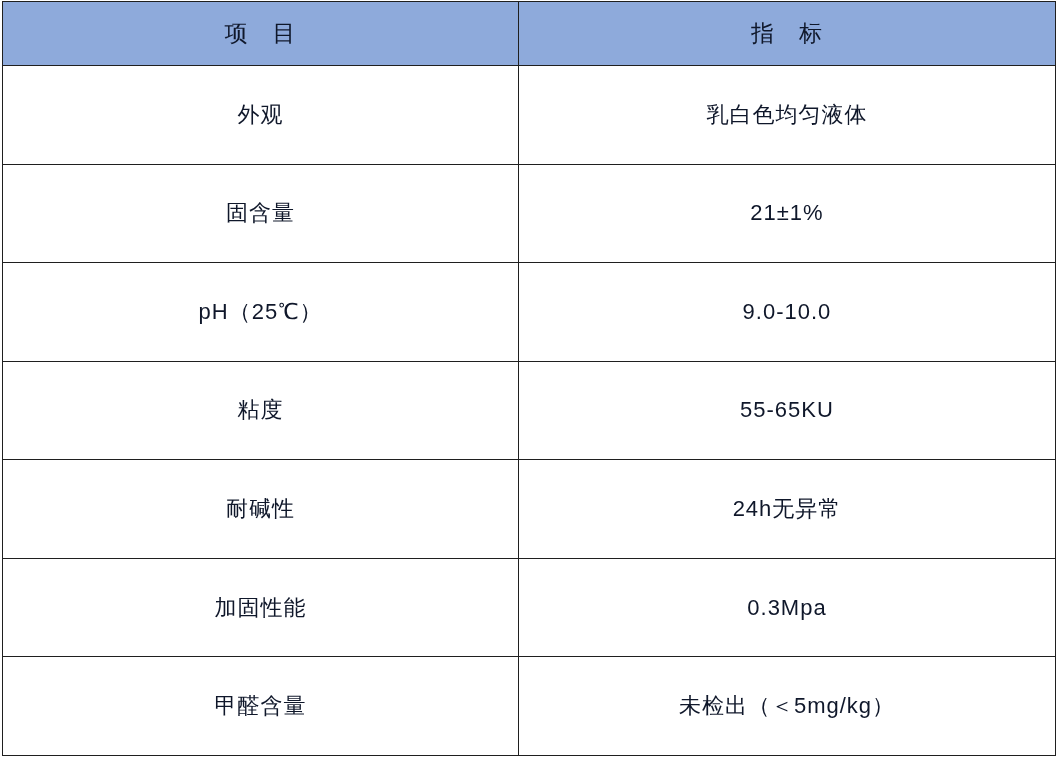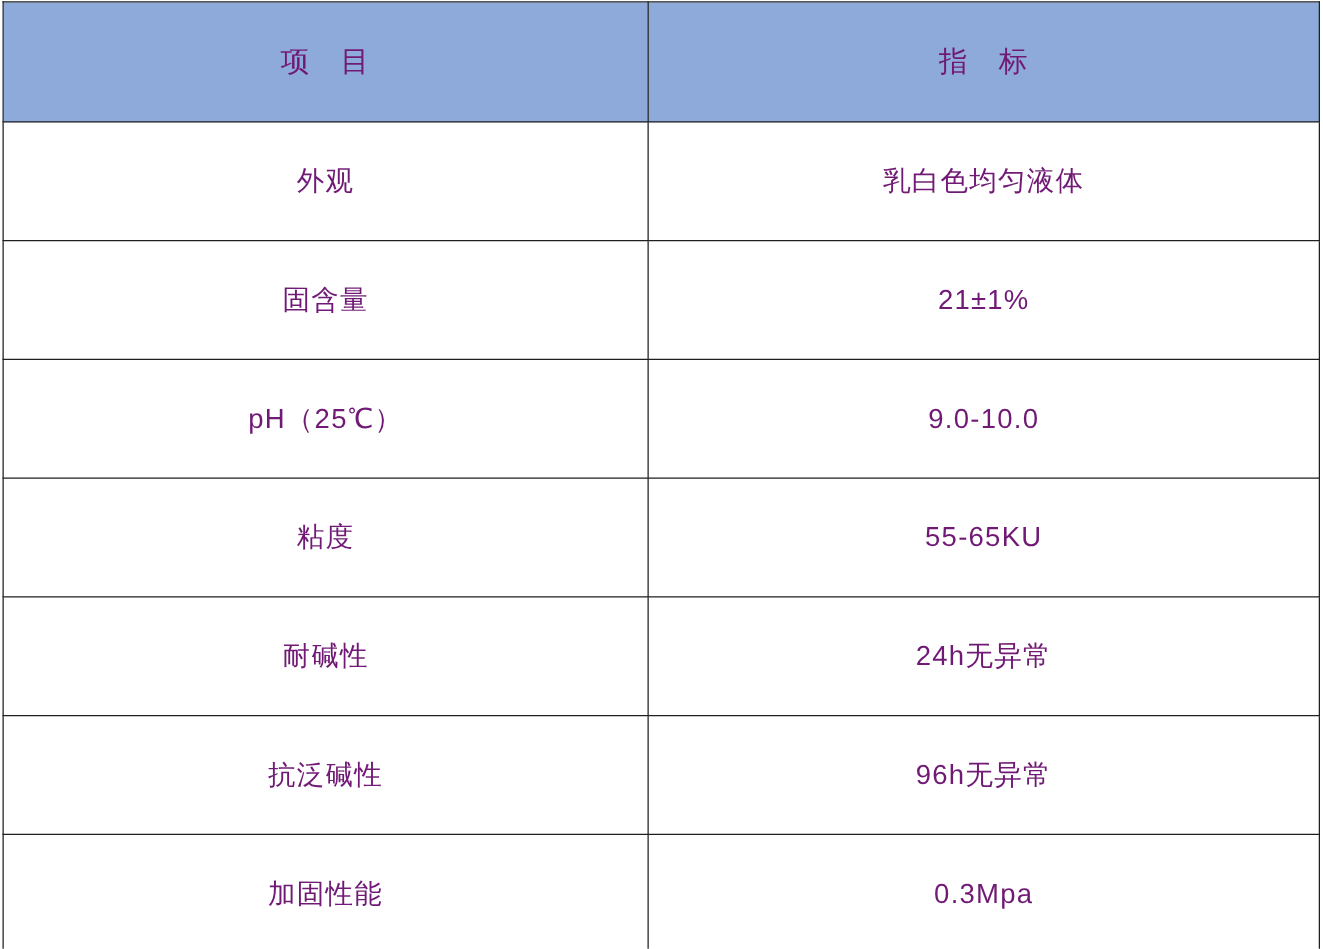--- a/index.html
+++ b/index.html
@@ -19,22 +19,22 @@
     table-layout: fixed;
   }
   .spec-table col.col-item  { width: 49%; }
   .spec-table col.col-value { width: 51%; }
   .spec-table th,
   .spec-table td {
     border: 1.5px solid #1f1f1f;
     text-align: center;
     vertical-align: middle;
     font-size: 22px;
-    color: #701a75;
-    padding: 16px 8px;
+    color: #0f172a;
+    padding: 0 8px;
     font-weight: normal;
     letter-spacing: 1px;
   }
   .spec-table thead th {
     background: #8EAADB;
     height: 63px;
     font-size: 23px;
   }
   .spec-table tbody td {
     background: #ffffff;
@@ -70,21 +70,21 @@
     </tr>
     <tr>
       <td>粘度</td>
       <td>55-65KU</td>
     </tr>
     <tr>
       <td>耐碱性</td>
       <td>24h无异常</td>
     </tr>
     <tr>
-      <td>抗泛碱性</td>
-      <td>96h无异常</td>
+      <td>加固性能</td>
+      <td>0.3Mpa</td>
     </tr>
     <tr>
-      <td>加固性能</td>
-      <td>0.3Mpa</td>
+      <td>甲醛含量</td>
+      <td>未检出（＜5mg/kg）</td>
     </tr>
   </tbody>
 </table>
 
 </body></html>

